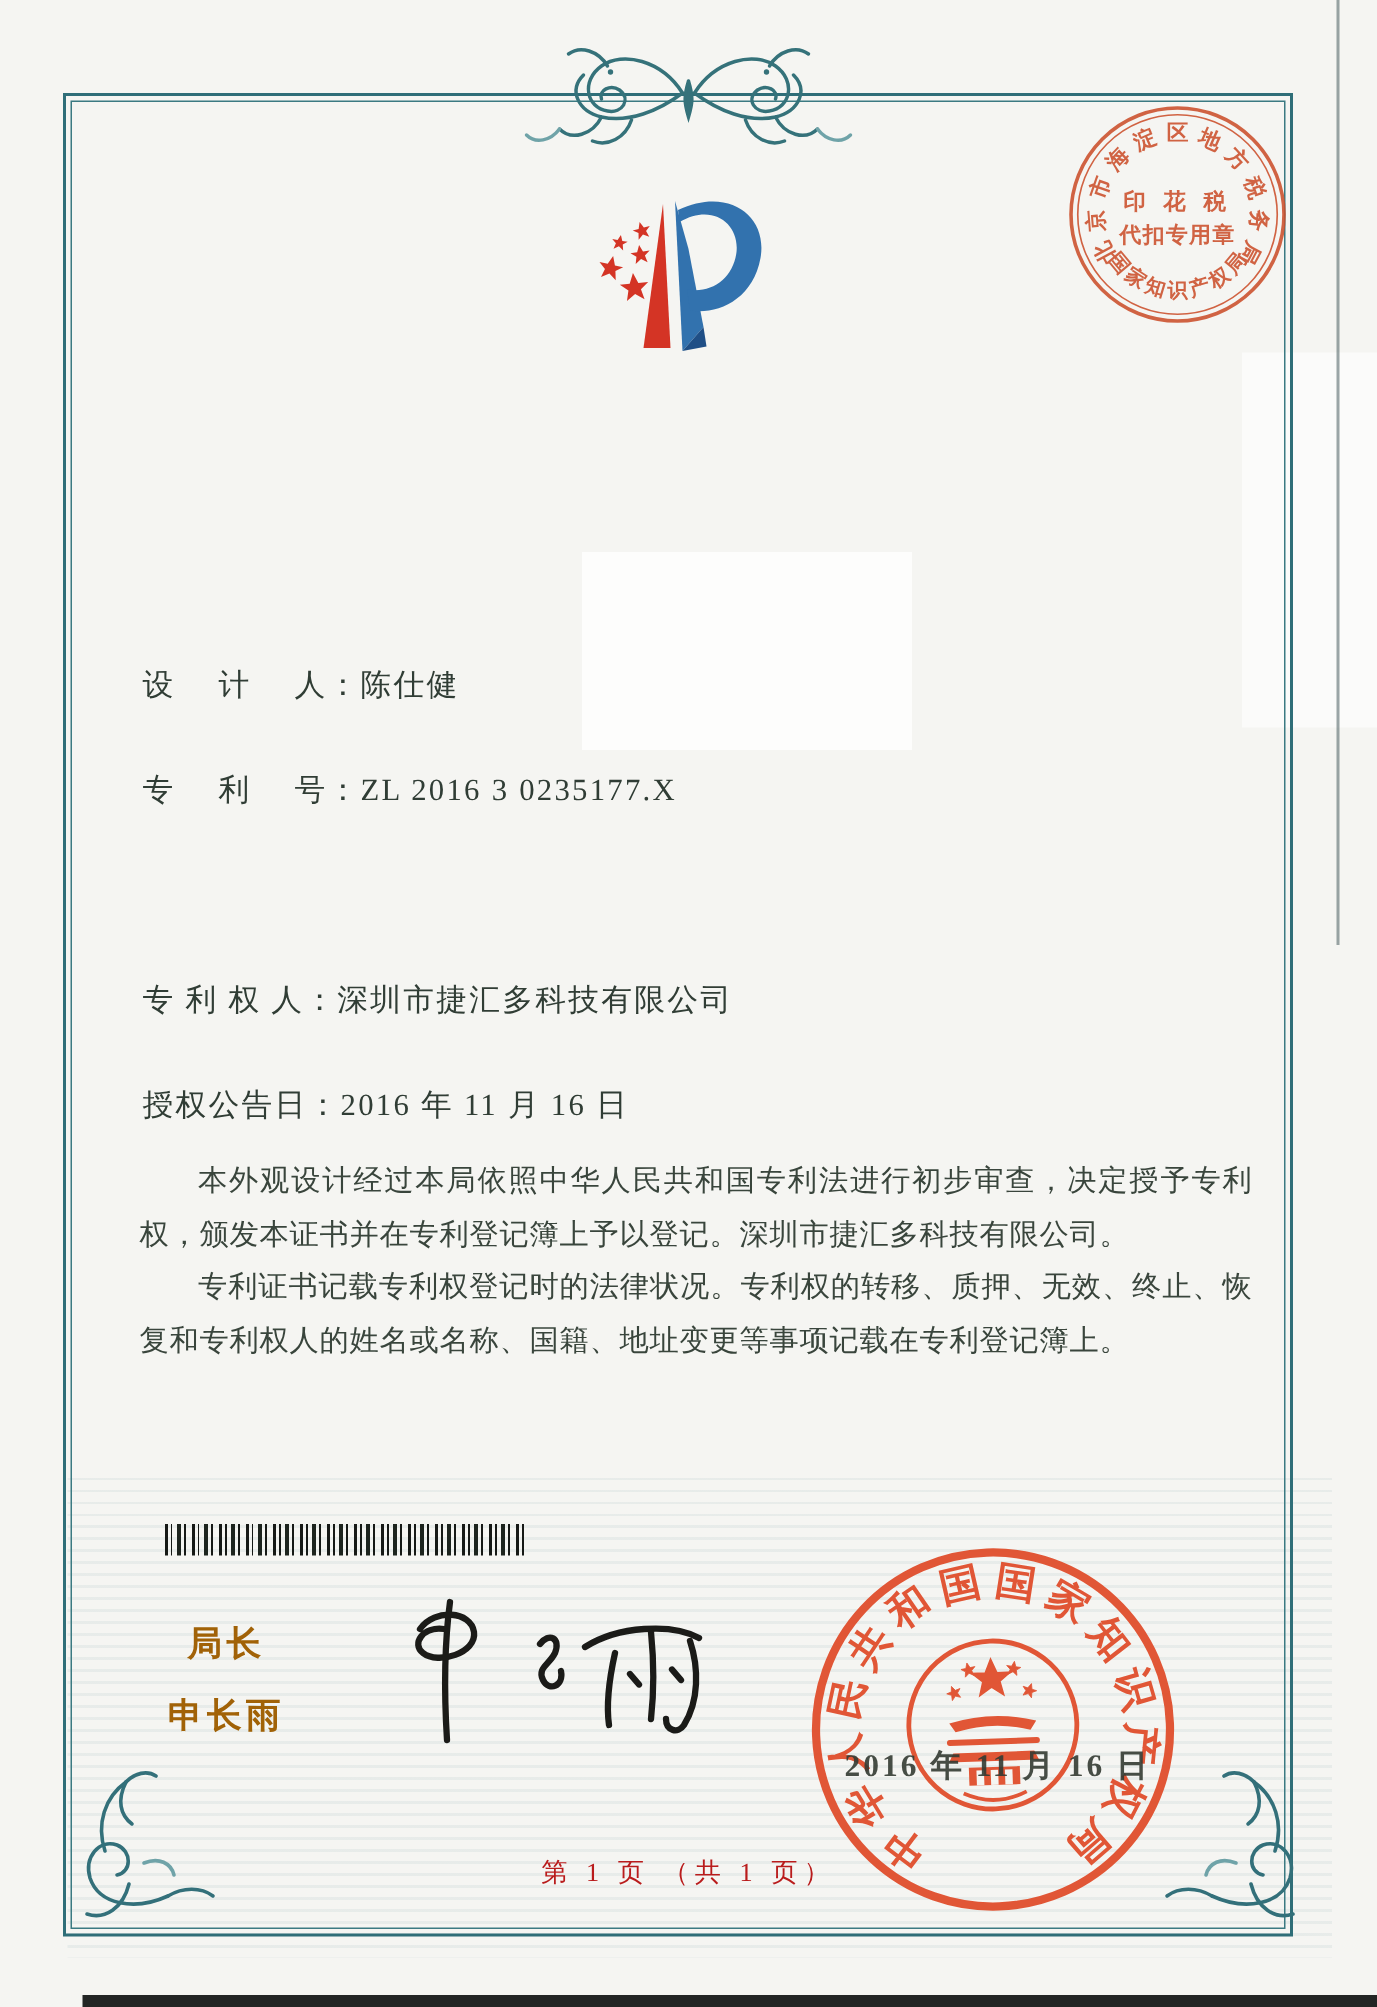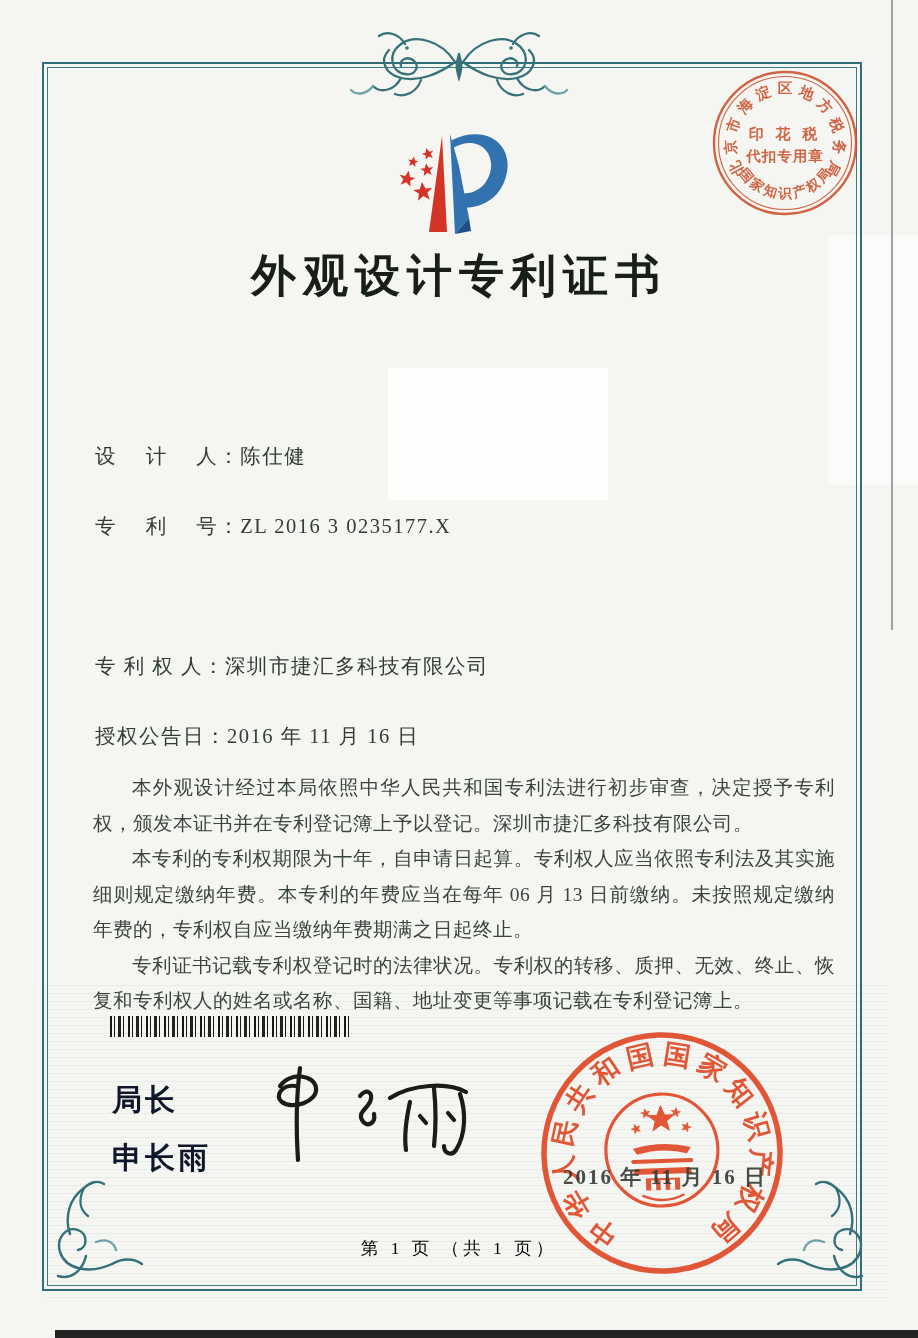--- a/index.html
+++ b/index.html
@@ -19,29 +19,29 @@
          font-size:45px;font-weight:bold;letter-spacing:7px;color:#181f1b;}
   .whiteout{position:absolute;left:388px;top:368px;width:220px;height:132px;background:#fdfdfc;}
   .field-row{position:absolute;left:95px;font-size:20.5px;letter-spacing:1.5px;color:#303d35;white-space:nowrap;}
   .body-text{position:absolute;left:93px;top:770px;width:742px;}
   .body-text p{margin:0;font-size:19.5px;line-height:35.5px;letter-spacing:.5px;
                text-indent:2em;text-align:justify;color:#39453c;}
   .barcode{position:absolute;left:110px;top:1016px;width:240px;height:21px;background:
      repeating-linear-gradient(90deg,#161916 0 2px,transparent 2px 4px,#161916 4px 5px,
      transparent 5px 8px,#1d241e 8px 11px,transparent 11px 13px,#161916 13px 14px,transparent 14px 18px);}
   .signer{position:absolute;left:112px;top:1080px;font-family:"Liberation Sans","DejaVu Sans",sans-serif;
-          font-weight:bold;font-size:30px;color:#0f172a;letter-spacing:3px;}
+          font-weight:bold;font-size:23px;color:#a16207;letter-spacing:3px;text-align:center;}
   .signer div{margin-bottom:17px;}
   .signature{position:absolute;left:252px;top:1058px;}
   .seal{position:absolute;left:537px;top:1028px;transform:rotate(-2deg);opacity:.93;}
   .seal-date{position:absolute;left:563px;top:1163px;font-size:21px;letter-spacing:2px;
              color:#343b33;font-weight:bold;opacity:.9;z-index:5;}
   .stamp{position:absolute;left:710px;top:68px;opacity:.88;}
   .footer{position:absolute;left:0;top:1236px;width:100%;text-align:center;
-          font-size:17.5px;letter-spacing:4px;color:#000000;}
+          font-size:17.5px;letter-spacing:4px;color:#b91c1c;}
   svg text{font-family:"Liberation Serif","DejaVu Serif",serif;font-weight:bold;}
 </style>
 </head>
 <body>
 
 <div class="page">
 
   <div class="glare" style="left:828px;top:235px;width:90px;height:250px;"></div>
   <div class="scanlines"></div>
 
@@ -137,40 +137,38 @@
     <polygon points="78,12 83,112 97,96 87,44" fill="#3272ae"></polygon>
     <polygon points="83,112 97,96 99,109" fill="#1f4f86"></polygon>
     <path d="M80,18 C114,2 140,22 135,50 C130,78 106,88 88,85 L86,71 C103,74 117,63 119,46 C121,27 103,13 81,26 Z" fill="#3272ae"></path>
     <use href="#st" transform="translate(56,32) scale(0.62) rotate(-15)" fill="#d43425"></use>
     <use href="#st" transform="translate(41,40) scale(0.55) rotate(10)" fill="#d43425"></use>
     <use href="#st" transform="translate(55,48) scale(0.68) rotate(-8)" fill="#d43425"></use>
     <use href="#st" transform="translate(35,57) scale(0.85) rotate(12)" fill="#d43425"></use>
     <use href="#st" transform="translate(51,70) scale(1.0) rotate(-6)" fill="#d43425"></use>
   </svg>
 
-  <h1 class="title">外观设计专利证书</h1>
 
   <div class="whiteout"></div>
 
   <div class="field-row" style="top:442px;">
     <span>设　 计 　人：</span><span>陈仕健</span>
   </div>
   <div class="field-row" style="top:512px;">
     <span>专　 利 　号：</span><span>ZL 2016 3 0235177.X</span>
   </div>
   <div class="field-row" style="top:652px;">
     <span>专 利 权 人：</span><span>深圳市捷汇多科技有限公司</span>
   </div>
   <div class="field-row" style="top:722px;">
     <span>授权公告日：</span><span>2016 年 11 月 16 日</span>
   </div>
 
   <div class="body-text">
     <p>本外观设计经过本局依照中华人民共和国专利法进行初步审查，决定授予专利权，颁发本证书并在专利登记簿上予以登记。深圳市捷汇多科技有限公司。</p>
-    <p>本专利的专利权期限为十年，自申请日起算。专利权人应当依照专利法及其实施细则规定缴纳年费。本专利的年费应当在每年 06 月 13 日前缴纳。未按照规定缴纳年费的，专利权自应当缴纳年费期满之日起终止。</p>
     <p>专利证书记载专利权登记时的法律状况。专利权的转移、质押、无效、终止、恢复和专利权人的姓名或名称、国籍、地址变更等事项记载在专利登记簿上。</p>
   </div>
 
   <div class="barcode"></div>
 
   <div class="signer">
     <div>局长</div>
     <div>申长雨</div>
   </div>
 

